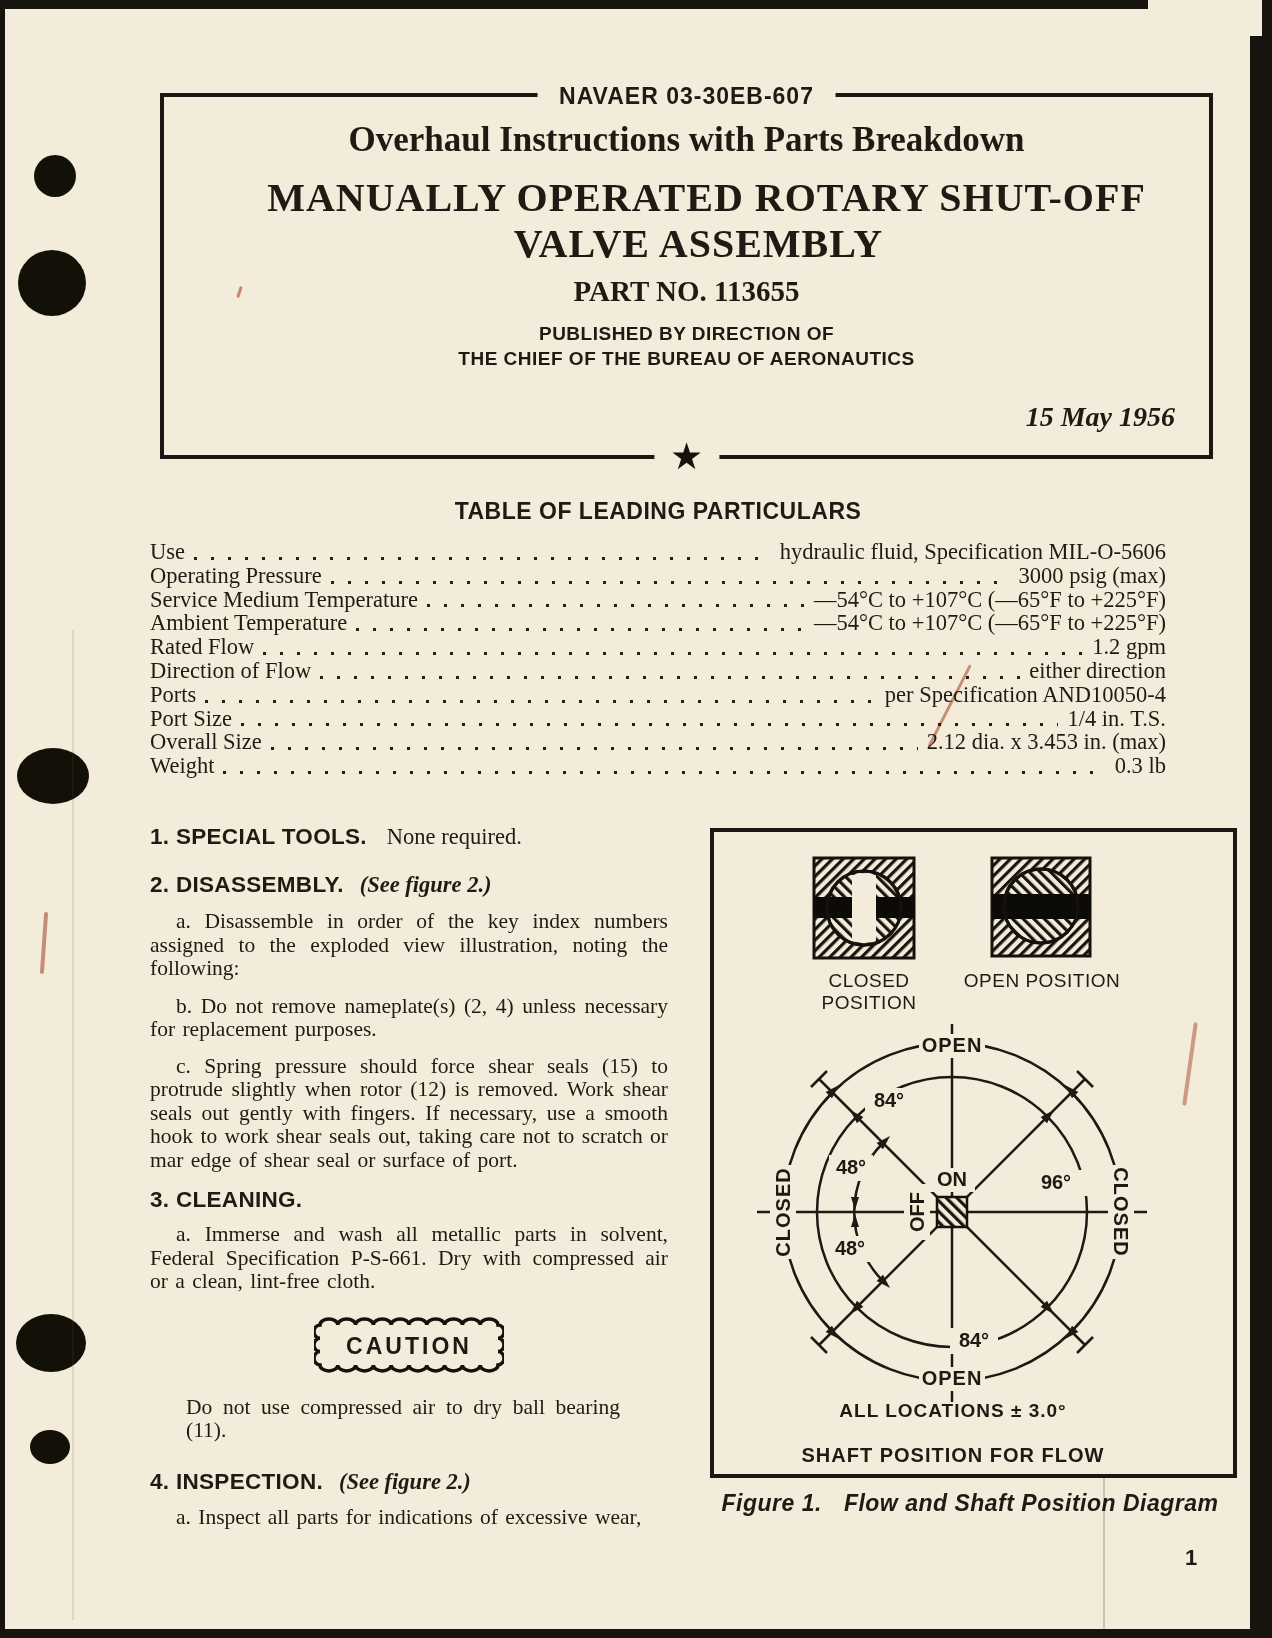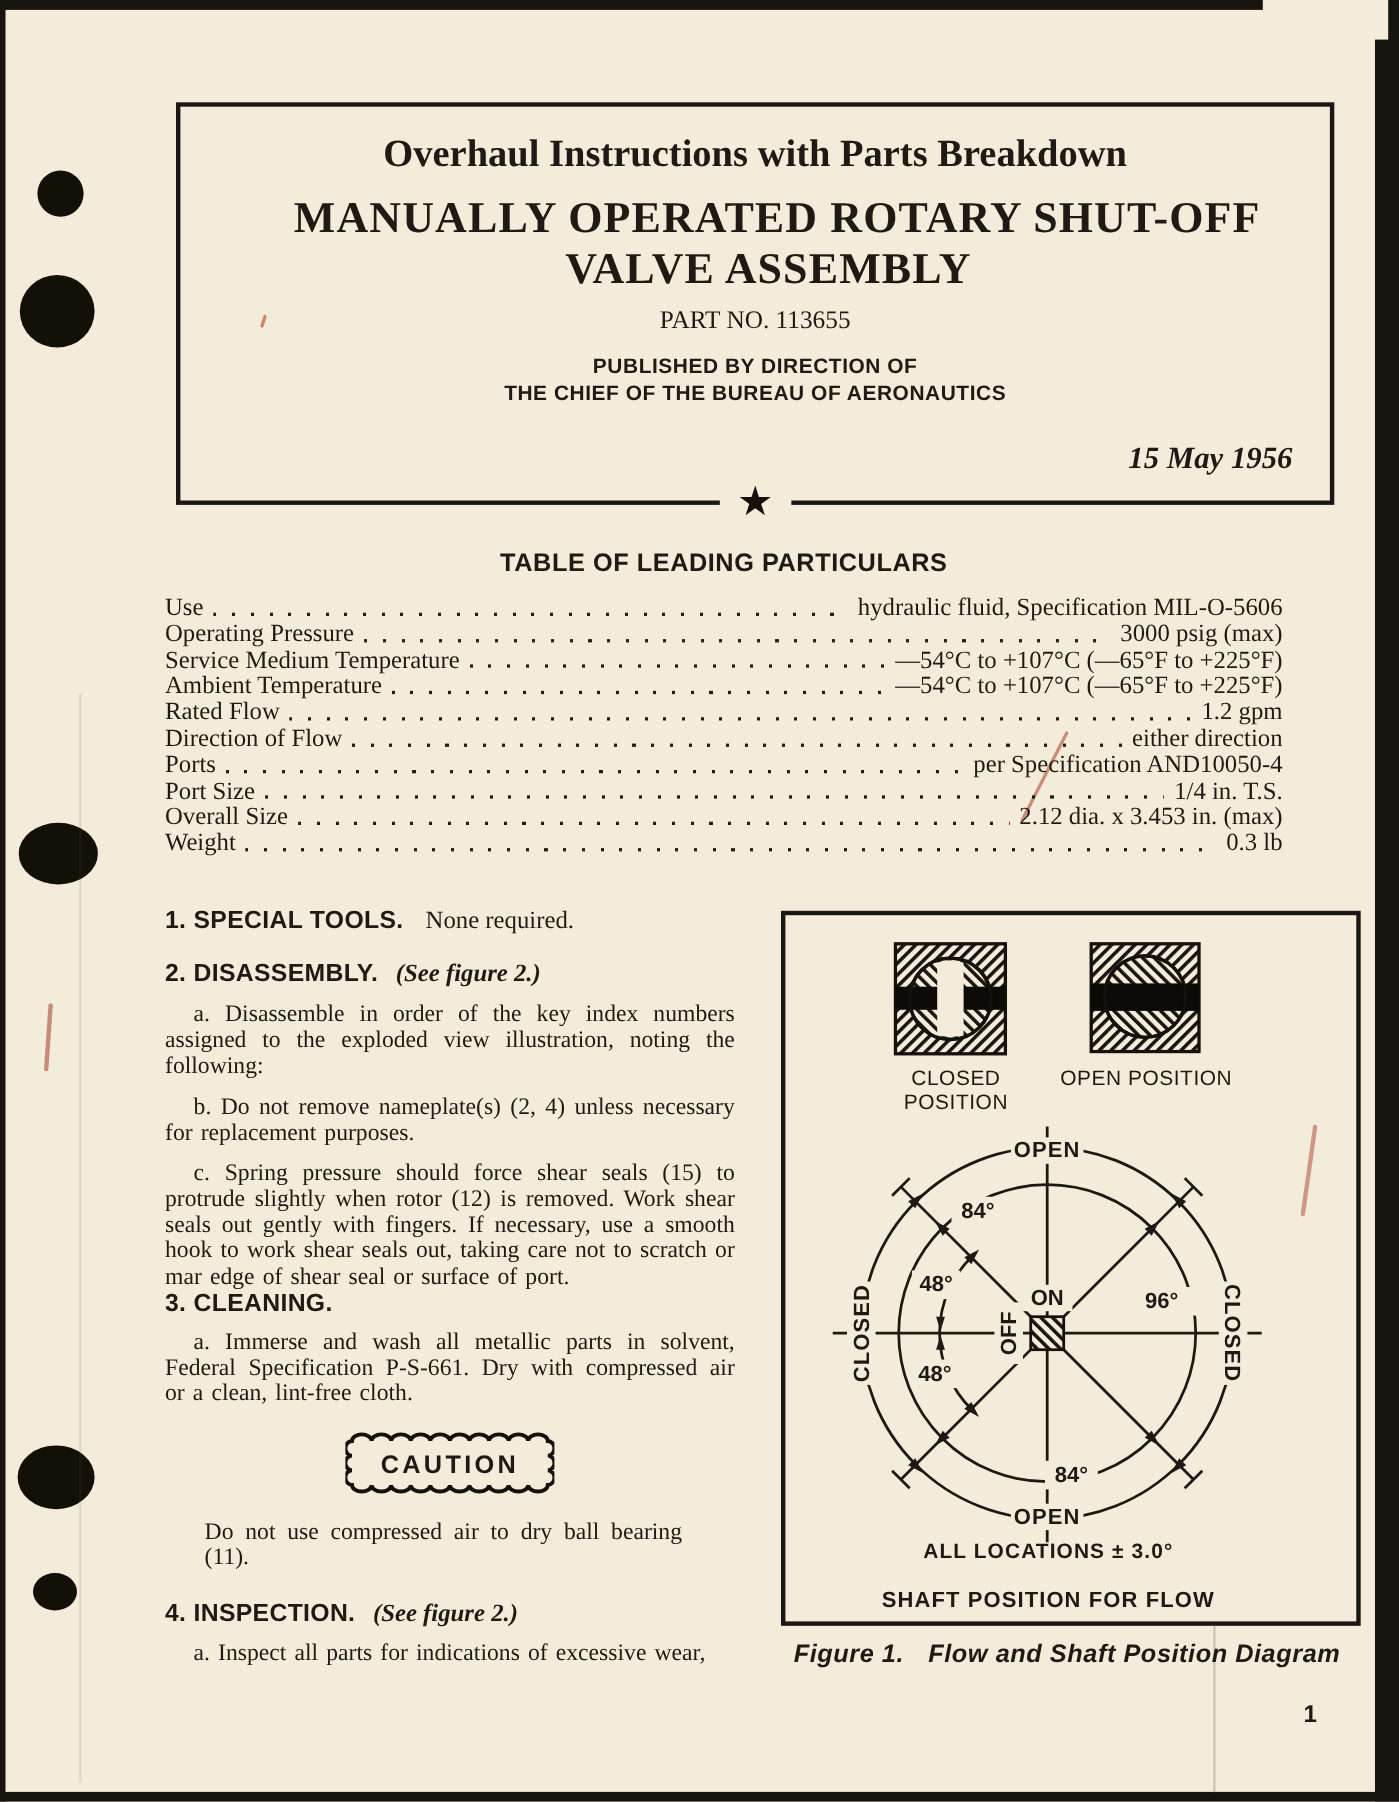--- a/index.html
+++ b/index.html
@@ -23,21 +23,21 @@
     font-size:23px; line-height:30px; letter-spacing:1px;
     background:#f3ecda; padding:0 22px; white-space:nowrap;
   }
   .star-mark {
     position:absolute; left:50%; bottom:-23px; transform:translateX(-50%);
     font-size:37px; line-height:42px; background:#f3ecda; padding:0 16px; color:#15110c;
   }
   .box-subtitle { padding-top:22px; font-weight:bold; font-size:35px; line-height:42px; }
   .box-title1 { margin-top:14px; font-weight:bold; font-size:40px; line-height:46px; letter-spacing:1px;padding-left:40px; }
   .box-title2 { font-weight:bold; font-size:40px; line-height:46px; letter-spacing:1px;margin-left:24px; }
-  .box-partno { margin-top:6px; font-weight:normal; font-size:23px; line-height:36px; }
+  .box-partno { margin-top:6px; font-weight:bold; font-size:29px; line-height:36px; }
   .box-mfr { font-size:24px; line-height:30px; }
   .box-pub { margin-top:12px; font-family:"Liberation Sans", sans-serif; font-weight:bold; font-size:19px; line-height:25px; letter-spacing:.5px; }
   .box-date { position:absolute; right:34px; top:304px; font-style:italic; font-weight:bold; font-size:28px; }
 
   
   .particulars { position:absolute; left:150px; top:498px; width:1016px; }
   .tbl-head {
     text-align:center; font-family:"Liberation Sans", sans-serif; font-weight:bold;
     font-size:23px; line-height:26px; letter-spacing:.5px;
   }
@@ -49,21 +49,21 @@
     flex:1; height:3px; margin:0 9px 4px 9px; align-self:flex-end;
     background:repeating-linear-gradient(to right, #241f16 0 2.8px, transparent 2.8px 17px);
   }
 
   
   .left-col { position:absolute; left:150px; top:824px; width:518px; }
   .sec-head { margin:0; font-family:"Liberation Sans", sans-serif; font-weight:bold; font-size:22.5px; line-height:26px; letter-spacing:.3px; }
   .sec-head .ref { font-family:"Liberation Serif", serif; font-style:italic; font-weight:bold; font-size:22.5px; letter-spacing:0; margin-left:16px; }
   .sec-head .tail { font-family:"Liberation Serif", serif; font-weight:normal; font-size:22.5px; letter-spacing:0; margin-left:20px; }
   .body-p { margin:0; font-size:21.5px; line-height:23.5px; text-align:justify; text-indent:26px; word-spacing:2px; }
-  .mt12{margin-top:12px}.mt13{margin-top:13px}.mt14{margin-top:14px}.mt15{}.mt22{margin-top:22px}.mt26{margin-top:26px}.mt11{margin-top:11px}.mt10{margin-top:10px}
+  .mt12{margin-top:12px}.mt13{margin-top:13px}.mt14{margin-top:14px}.mt15{margin-top:15px}.mt22{margin-top:22px}.mt26{margin-top:26px}.mt11{margin-top:11px}.mt10{margin-top:10px}
   .caution-svg { display:block; margin:20px auto 0 auto; }
   .caution-text { margin:20px 0 0 36px; width:434px; font-size:21.5px; line-height:23.5px; text-align:justify; word-spacing:2px; }
 
   
   .fig-box {
     position:absolute; left:710px; top:828px; width:527px; height:650px;
     border:4px solid #1b1712; box-sizing:border-box;
   }
   .fig-cap-sm {
     position:absolute; text-align:center;
@@ -105,20 +105,21 @@
   <div class="hole" style="left:30px;top:1430px;width:40px;height:34px;"></div>
 
   <div class="crease" style="left:1103px;top:1478px;width:2px;height:152px;"></div>
   <div class="crease" style="left:72px;top:630px;width:2px;height:990px;opacity:.5;"></div>
   <div class="stain" style="left:948px;top:660px;width:3px;height:92px;transform:rotate(27deg);background:rgba(168,62,32,.55);"></div>
   <div class="stain" style="left:42px;top:912px;width:4px;height:62px;transform:rotate(4deg);background:rgba(150,45,22,.5);"></div>
   <div class="stain" style="left:1188px;top:1022px;width:4px;height:84px;transform:rotate(8deg);background:rgba(160,52,28,.45);"></div>
   <div class="stain" style="left:238px;top:286px;width:3px;height:12px;transform:rotate(18deg);background:rgba(190,60,30,.6);"></div>
 
   <div class="title-box">
+    <div class="doc-number">NAVAER 03-30EB-607</div>
     <div class="box-subtitle">Overhaul Instructions with Parts Breakdown</div>
     <div class="box-title1">MANUALLY OPERATED ROTARY SHUT-OFF</div>
     <div class="box-title2">VALVE ASSEMBLY</div>
     <div class="box-partno">PART NO. 113655</div>
     <div class="box-pub">PUBLISHED BY DIRECTION OF</div>
     <div class="box-pub" style="margin-top:0;">THE CHIEF OF THE BUREAU OF AERONAUTICS</div>
     <div class="box-date">15 May 1956</div>
     <div class="star-mark">★</div>
   </div>
 

